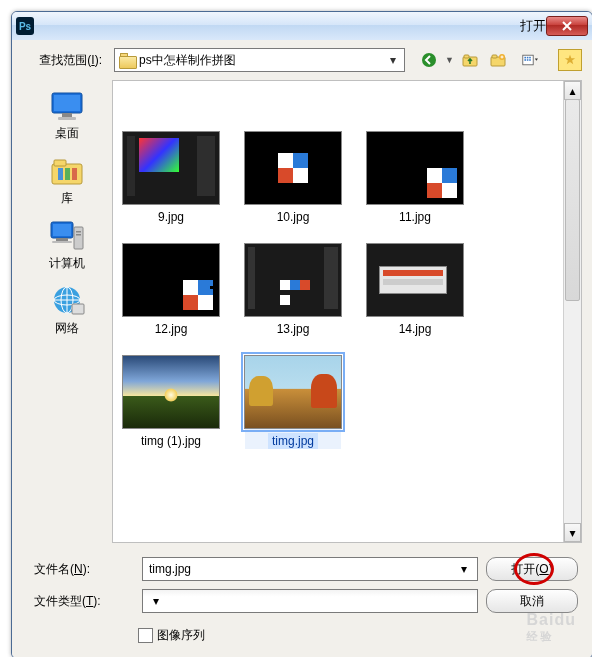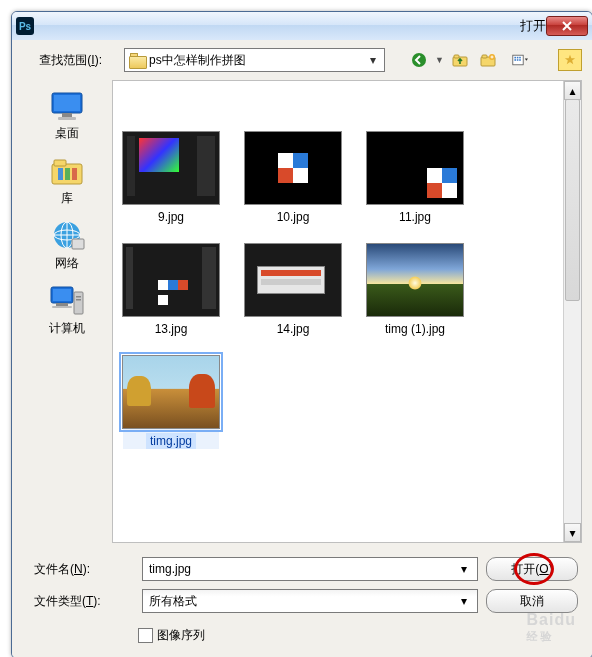--- a/index.html
+++ b/index.html
@@ -47,21 +47,21 @@
   .body {
     flex: 1;
     display: flex;
     flex-direction: column;
     background:#f2f0eb;
     border-bottom-left-radius:5px;
     border-bottom-right-radius:5px;
     padding: 8px 10px 10px 10px;
   }
   .row-lookin {
-    display:flex; align-items:center; gap:22px; margin-bottom:8px;
+    display:flex; align-items:center; gap:12px; margin-bottom:8px;
   }
   .row-lookin .lbl { width:80px; text-align:right; position:relative; }
   .row-lookin .lbl .u { text-decoration: underline; }
   .combo {
     flex:1; height:22px; border:1px solid #7a7a7a; background:#fff;
     display:flex; align-items:center; padding:0 4px; gap:4px;
   }
   .combo .folder-mini {
     width:16px;height:14px;position:relative;
   }
@@ -247,43 +247,43 @@
                 <rect x="10" y="14" width="5" height="12" fill="#4a90d8"></rect>
                 <rect x="17" y="14" width="5" height="12" fill="#5ab05a"></rect>
                 <rect x="24" y="14" width="5" height="12" fill="#d86a4a"></rect>
               </svg>
           </div>
           <div class="lbl">库</div>
         </div>
         <div class="place">
           <div class="icon">
             <svg viewBox="0 0 38 34">
-                <circle cx="19" cy="16" r="13" fill="#3aa0e0"></circle>
-                <ellipse cx="19" cy="16" rx="13" ry="5" fill="none" stroke="#fff" stroke-width="1"></ellipse>
-                <path d="M19 3 V29 M6 16 H32" stroke="#fff" stroke-width="1"></path>
-                <ellipse cx="19" cy="16" rx="6" ry="13" fill="none" stroke="#fff" stroke-width="1"></ellipse>
-                <rect x="24" y="20" width="12" height="10" rx="1" fill="#ddd" stroke="#888"></rect>
-              </svg>
-          </div>
-          <div class="lbl">网络</div>
-        </div>
-        <div class="place">
-          <div class="icon">
-            <svg viewBox="0 0 38 34">
                 <rect x="3" y="3" width="22" height="16" rx="2" fill="#1a6ed8" stroke="#1050a0"></rect>
                 <rect x="5" y="5" width="18" height="12" fill="#3a8ef0"></rect>
                 <rect x="26" y="8" width="9" height="22" rx="1" fill="#ccc" stroke="#888"></rect>
                 <rect x="28" y="12" width="5" height="1.5" fill="#888"></rect>
                 <rect x="28" y="15" width="5" height="1.5" fill="#888"></rect>
                 <rect x="8" y="19" width="12" height="3" fill="#888"></rect>
                 <rect x="4" y="22" width="20" height="2" rx="1" fill="#bbb"></rect>
               </svg>
           </div>
           <div class="lbl">计算机</div>
         </div>
+        <div class="place">
+          <div class="icon">
+            <svg viewBox="0 0 38 34">
+                <circle cx="19" cy="16" r="13" fill="#3aa0e0"></circle>
+                <ellipse cx="19" cy="16" rx="13" ry="5" fill="none" stroke="#fff" stroke-width="1"></ellipse>
+                <path d="M19 3 V29 M6 16 H32" stroke="#fff" stroke-width="1"></path>
+                <ellipse cx="19" cy="16" rx="6" ry="13" fill="none" stroke="#fff" stroke-width="1"></ellipse>
+                <rect x="24" y="20" width="12" height="10" rx="1" fill="#ddd" stroke="#888"></rect>
+              </svg>
+          </div>
+          <div class="lbl">网络</div>
+        </div>
       </div>
 
       <div class="file-panel">
         <div class="file-scroll">
           <div class="thumbs" id="thumbs">
               <div class="thumb">
                 <div class="imgwrap">
                   <div class="ps-ui">
                     <div class="panel" style="left:4px;top:4px;width:8px;height:60px;background:#2a2a2a"></div>
                     <div class="panel" style="left:16px;top:6px;width:40px;height:34px;background:linear-gradient(135deg,#f33,#33f,#3f3)"></div>
@@ -308,20 +308,33 @@
                   <div style="width:100%;height:100%;position:relative">
                     <div class="art-sq" style="position:absolute;right:6px;bottom:6px">
                       <div style="background:#fff"></div>
                       <div style="background:#2a7ad8"></div>
                       <div style="background:#d84a2a"></div>
                       <div style="background:#fff"></div>
                     </div>
                   </div>
                 </div>
                 <div class="caption">11.jpg</div>
+              </div>
+              <div class="thumb">
+                <div class="imgwrap">
+                  <div style="width:100%;height:100%;position:relative">
+                    <div style="position:absolute;right:6px;bottom:6px;width:30px;height:30px;display:flex;flex-wrap:wrap">
+                      <div style="width:15px;height:15px;background:#fff"></div>
+                      <div style="width:15px;height:15px;background:#2a7ad8;clip-path:polygon(0 0,100% 0,100% 40%,80% 40%,80% 60%,100% 60%,100% 100%,0 100%)"></div>
+                      <div style="width:15px;height:15px;background:#d84a2a"></div>
+                      <div style="width:15px;height:15px;background:#fff"></div>
+                    </div>
+                  </div>
+                </div>
+                <div class="caption">12.jpg</div>
               </div>
               <div class="thumb">
                 <div class="imgwrap">
                   <div class="ps-ui">
                     <div class="panel" style="left:3px;top:3px;width:7px;height:62px"></div>
                     <div style="position:absolute;left:35px;top:36px;" class="art-sq">
                       <div style="width:10px;height:10px;background:#fff"></div>
                       <div style="width:10px;height:10px;background:#2a7ad8"></div>
                       <div style="width:10px;height:10px;background:#d84a2a"></div>
                       <div style="width:10px;height:10px;background:#fff"></div>
@@ -380,21 +393,20 @@
               <span>)</span>
           </div>
           <div class="red-circle" style="left:28px;top:-4px;"></div>
         </div>
       </div>
       <div class="brow">
         <div class="lbl">
           <span>文件类型(</span><span class="u">T</span><span>):</span>
         </div>
         <div class="dropdown shadow">
-          <div class="txt">所有格式</div>
           <div class="arrow">▾</div>
         </div>
         <div class="btn">
             <span>取消</span>
           </div>
       </div>
       <div class="checkbox-row">
         <div class="checkbox"></div>
         <div>图像序列</div>
       </div>

